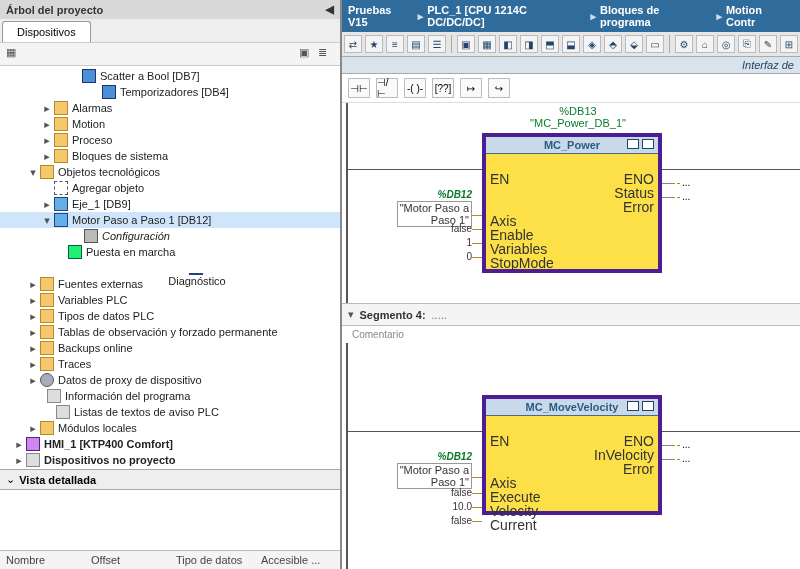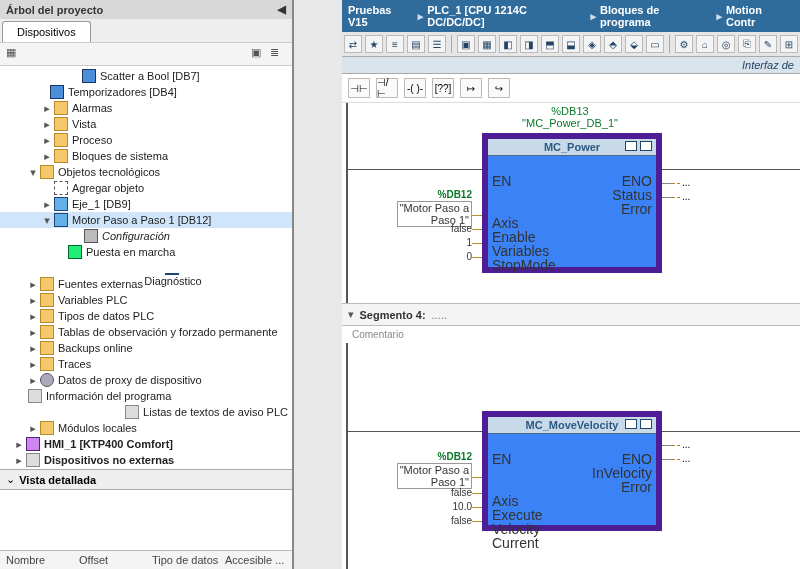--- a/index.html
+++ b/index.html
@@ -1,18 +1,18 @@
 <!DOCTYPE html>
 <html><head>
 <meta charset="utf-8">
 <style>
 * { box-sizing: border-box; margin: 0; padding: 0; font-family: "Segoe UI", Tahoma, sans-serif; font-size: 11px; }
 body { background: #e8e8e8; width: 800px; height: 569px; overflow: hidden; display: flex; }
 .left-pane { width: 402px; height: 569px; background: #fff; border-right: 2px solid #888; display: flex; flex-direction: column; }
-.right-pane { flex: 1; height: 569px; background: #fff; display: flex; flex-direction: column; margin-left: 48px; }
+.right-pane { flex: 1; height: 569px; background: #fff; display: flex; flex-direction: column; }
 
 
 .lp-title { background: #d8d8d8; color: #333; padding: 3px 6px; display: flex; justify-content: space-between; align-items: center; font-weight: bold; }
 .lp-title .actions span { margin-left: 4px; color: #333; cursor: default; }
 .tabs { background: #eee; padding: 2px 2px 0 2px; }
 .tab { display: inline-block; padding: 4px 14px; background: #fff; border: 1px solid #999; border-bottom: none; border-radius: 3px 3px 0 0; }
 .lp-toolbar { background: #f4f4f4; border-top: 1px solid #ccc; border-bottom: 1px solid #ccc; padding: 3px 6px; display: flex; justify-content: space-between; }
 .lp-toolbar .tb-icon { width: 16px; height: 16px; display: inline-block; vertical-align: middle; color:#555; }
 
 
@@ -51,31 +51,31 @@
 .rp-toolbar .divider { width:1px; background:#aaa; margin:0 2px; }
 .rp-sub { background:#d9e3ec; color:#246; text-align:right; padding:2px 6px; border-bottom:1px solid #aaa; font-style:italic; }
 
 .editor { flex:1; overflow:auto; background:#fff; position:relative; }
 .mini-tb { padding:4px 6px; display:flex; gap:6px; border-bottom:1px solid #ddd; }
 .mini-tb .mbtn { width:22px; height:20px; border:1px solid #bbb; background:#fafafa; display:inline-flex; align-items:center; justify-content:center; font-size:10px; }
 
 .network { position:relative; padding: 8px 0 18px 0; }
 .rail { position:absolute; left:4px; top:0; bottom:0; width:2px; background:#555; }
 .hline { position:absolute; height:1px; background:#555; }
-.block { position:absolute; background:#3b82f6; border:6px solid #4c1d95; }
+.block { position:absolute; background:#fde047; border:4px solid #4c1d95; }
 .block-hdr { text-align:center; color:#2c5a82; font-weight:bold; padding:2px; border-bottom:1px solid #4a6a8a; background:#c8daea; position:relative; }
 .block-hdr .hicons { position:absolute; right:4px; top:2px; display:flex; gap:3px; }
 .hicons span { width:12px; height:10px; background:#fff; border:1px solid #246; display:inline-block; }
 .block-inst { position:absolute; text-align:center; color:#0a7a2a; font-size:10px; }
 .pin-row { display:flex; justify-content:space-between; padding:0 4px; height:14px; align-items:center; }
 .pin-l, .pin-r { color:#333; font-size:14px; }
 .stub { position:absolute; height:1px; background:#b58b2b; }
 .stub.grey { background:#888; }
 .tag { position:absolute; text-align:right; font-size:10px; color:#333; }
-.tag.db { color:#0a7a2a; font-weight:bold; }
+.tag.db { color:#0a7a2a; font-weight:bold;font-style:italic; }
 .tagbox { border:1px solid #999; padding:0 2px; background:#fff; display:inline-block; }
 .dashwire { border-top:1px dashed #aa8833; position:absolute; height:0; }
 
 .segment-hdr { background:#f4f4f4; border-top:1px solid #bbb; border-bottom:1px solid #bbb; padding:4px 6px; display:flex; align-items:center; gap:6px; }
 .segment-hdr .sarrow { color:#555; }
 .segment-hdr .stitle { font-weight:bold; color:#333; }
 .segment-comment { color:#888; padding:3px 10px; font-size:10px; }
 </style>
 </head>
 <body>
@@ -99,34 +99,34 @@
       <span class="tb-icon">≣</span>
     </span>
   </div>
 
   <div class="tree" id="tree">
       <div class="tree-row" style="padding-left: 70px;">
         <span class="tw blank">▸</span>
         <span class="ticon db"></span>
         <span class="tlabel">Scatter a Bool [DB7]</span>
       </div>
-      <div class="tree-row" style="padding-left: 38px;">
+      <div class="tree-row" style="padding-left: 64px; margin-left: 26px;">
         <span class="tw blank">▸</span>
         <span class="ticon db"></span>
         <span class="tlabel">Temporizadores [DB4]</span>
       </div>
       <div class="tree-row" style="padding-left: 42px;">
         <span class="tw">▸</span>
         <span class="ticon folder"></span>
         <span class="tlabel">Alarmas</span>
       </div>
       <div class="tree-row" style="padding-left: 42px;">
         <span class="tw">▸</span>
         <span class="ticon folder"></span>
-        <span class="tlabel">Vista</span>
+        <span class="tlabel">Motion</span>
       </div>
       <div class="tree-row" style="padding-left: 42px;">
         <span class="tw">▸</span>
         <span class="ticon folder"></span>
         <span class="tlabel">Proceso</span>
       </div>
       <div class="tree-row" style="padding-left: 42px;">
         <span class="tw">▸</span>
         <span class="ticon folder"></span>
         <span class="tlabel">Bloques de sistema</span>
@@ -194,44 +194,44 @@
       <div class="tree-row" style="padding-left: 28px;">
         <span class="tw">▸</span>
         <span class="ticon folder"></span>
         <span class="tlabel">Traces</span>
       </div>
       <div class="tree-row" style="padding-left: 28px;">
         <span class="tw">▸</span>
         <span class="ticon gear"></span>
         <span class="tlabel">Datos de proxy de dispositivo</span>
       </div>
-      <div class="tree-row" style="padding-left: 16px;">
+      <div class="tree-row" style="padding-left: 35px;">
         <span class="tw blank">▸</span>
         <span class="ticon misc"></span>
         <span class="tlabel">Información del programa</span>
       </div>
-      <div class="tree-row" style="padding-left: 44px; justify-content: flex-end;">
+      <div class="tree-row" style="padding-left: 44px;">
         <span class="tw blank">▸</span>
         <span class="ticon misc"></span>
         <span class="tlabel">Listas de textos de aviso PLC</span>
       </div>
       <div class="tree-row" style="padding-left: 28px;">
         <span class="tw">▸</span>
         <span class="ticon folder"></span>
         <span class="tlabel">Módulos locales</span>
       </div>
       <div class="tree-row" style="padding-left: 14px;">
         <span class="tw">▸</span>
         <span class="ticon hmi"></span>
         <span class="tlabel bold">HMI_1 [KTP400 Comfort]</span>
       </div>
       <div class="tree-row" style="padding-left: 14px;">
         <span class="tw">▸</span>
         <span class="ticon misc"></span>
-        <span class="tlabel bold">Dispositivos no externas</span>
+        <span class="tlabel bold">Dispositivos no proyecto</span>
       </div>
       <div class="tree-row" style="padding-left: 14px;"></div>
     </div>
 
   <div class="detail-hdr">
     <span class="chev">⌄</span>
     <b>Vista detallada</b>
   </div>
   <div class="detail-body"></div>
   <div class="detail-cols">
@@ -285,21 +285,21 @@
       <span class="mbtn">⊣⊢</span>
       <span class="mbtn">⊣/⊢</span>
       <span class="mbtn">-( )-</span>
       <span class="mbtn">[??]</span>
       <span class="mbtn">↦</span>
       <span class="mbtn">↪</span>
     </div>
 
     <div class="network" style="height:200px;">
       <div class="rail"></div>
-      <div class="block-inst" style="left:128px; top:2px; width:200px;">
+      <div class="block-inst" style="left:136px; top:2px; width:200px;">
         <div>%DB13</div>
         <div>"MC_Power_DB_1"</div>
       </div>
       <div class="hline" style="left:6px; top:66px; width:134px;"></div>
       <div class="block" style="left:140px; top:30px; width:180px; height:140px;">
         <div class="block-hdr">
           <span>MC_Power</span>
           <span class="hicons">
               <span></span>
               <span></span>
@@ -359,21 +359,21 @@
     <div class="segment-hdr">
       <span class="sarrow">▾</span>
       <span class="stitle">Segmento 4:</span>
       <span style="color:#777;">.....</span>
     </div>
     <div class="segment-comment">Comentario</div>
 
     <div class="network" style="height:230px;">
       <div class="rail"></div>
       <div class="hline" style="left:6px; top:88px; width:134px;"></div>
-      <div class="block" style="left:140px; top:68px; width:180px; height:120px;">
+      <div class="block" style="left:140px; top:52px; width:180px; height:120px;">
         <div class="block-hdr">
           <span>MC_MoveVelocity</span>
           <span class="hicons">
               <span></span>
               <span></span>
             </span>
         </div>
         <div style="height:18px;"></div>
         <div class="pin-row">
             <span class="pin-l">EN</span>

